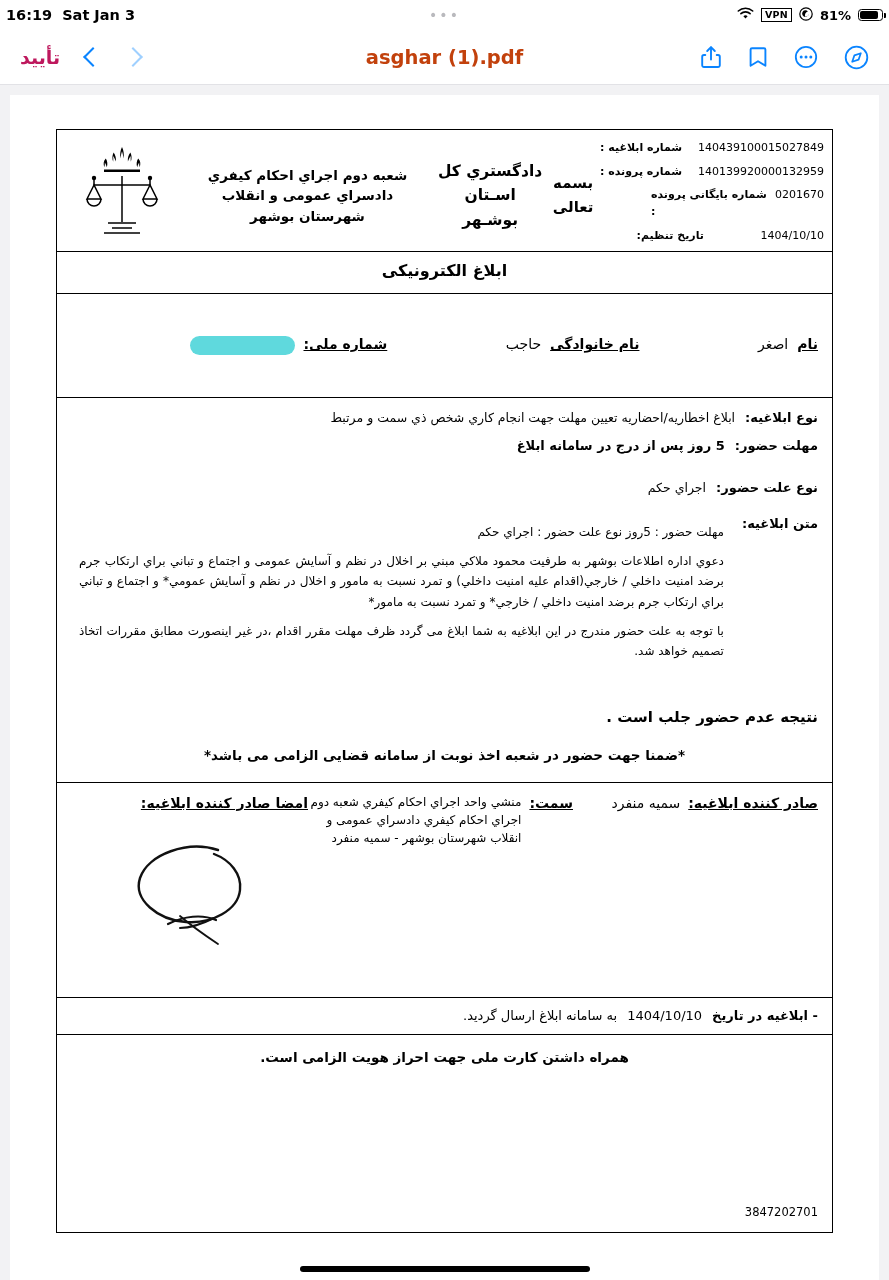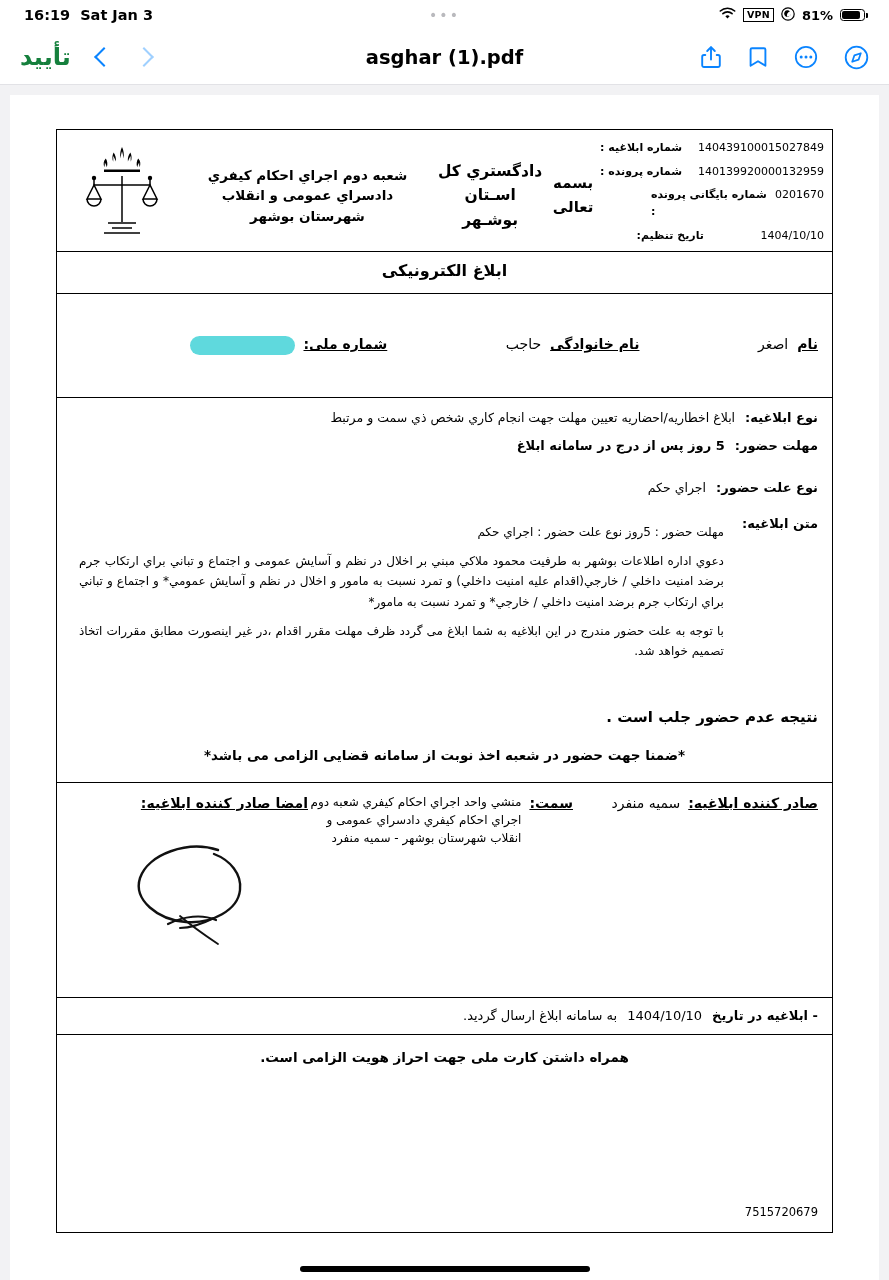--- a/index.html
+++ b/index.html
@@ -17,21 +17,21 @@
     display: flex; flex-direction: column;
   }
 
   
   .statusbar {
     height: 30px;
     flex: 0 0 30px;
     background: #ffffff;
     display: flex;
     align-items: center;
-    padding: 0 24px;
+    padding: 0 6px;
     direction: ltr;
     font-size: 14px;
     color: #000;
     position: relative;
   }
   .sb-left { display: flex; align-items: center; gap: 10px; font-weight: 600; font-size: 14.5px;}
   .sb-right { margin-left: auto; display: flex; align-items: center; gap: 7px; font-size: 13px; font-weight: 600;}
   .sb-dots {
     position: absolute; left: 50%; top: 50%;
     transform: translate(-50%,-50%);
@@ -65,36 +65,36 @@
     flex: 0 0 55px;
     background: #ffffff;
     display: flex; align-items: center;
     padding: 0 20px;
     position: relative;
     direction: ltr;
     border-bottom: 0.5px solid #e2e2e6;
   }
   .nav-left { display: flex; align-items: center; gap: 26px; }
   .nav-done {
-    color: #15803d; font-size: 24px; font-weight: 600;
+    color: #be185d; font-size: 19px; font-weight: 600;
     font-family: "DejaVu Sans", sans-serif;
     direction: rtl;
   }
   .chev {
     width: 14px; height: 14px;
     border-style: solid; border-color: #0a84ff;
     display: inline-block;
   }
   .chev.back { border-width: 0 0 2.6px 2.6px; transform: rotate(45deg); }
   .chev.fwd  { border-width: 2.6px 2.6px 0 0; transform: rotate(45deg); }
   .chev.dim { border-color: #9fd0ff; }
   .nav-title {
     position: absolute; left: 50%; top: 50%;
     transform: translate(-50%,-50%);
-    font-size: 19.5px; font-weight: 700; color: #000000;
+    font-size: 19.5px; font-weight: 700; color: #c2410c;
     white-space: nowrap;
   }
   .nav-right { margin-left: auto; display: flex; align-items: center; gap: 26px; }
   .nav-ic { color: #0a84ff; display: inline-flex; align-items: center; justify-content: center; }
 
   
   .docwrap {
     flex: 1 1 auto;
     background: #f2f2f4;
     padding: 10px 10px 0 10px;
@@ -391,21 +391,21 @@
         <div class="row sendrow">
           <span class="bold">- ابلاغیه در تاریخ</span>
           <span>1404/10/10</span>
           <span>به سامانه ابلاغ ارسال گردید.</span>
         </div>
 
         <div class="row">
           <div class="footnote">همراه داشتن کارت ملی جهت احراز هویت الزامی است.</div>
           <div class="tail">
             <div class="tail-line">
-              <span>7515720679</span>
+              <span>3847202701</span>
               <span></span>
             </div>
           </div>
         </div>
 
       </div>
     </div>
     <div class="home-ind"></div>
   </div>
 

